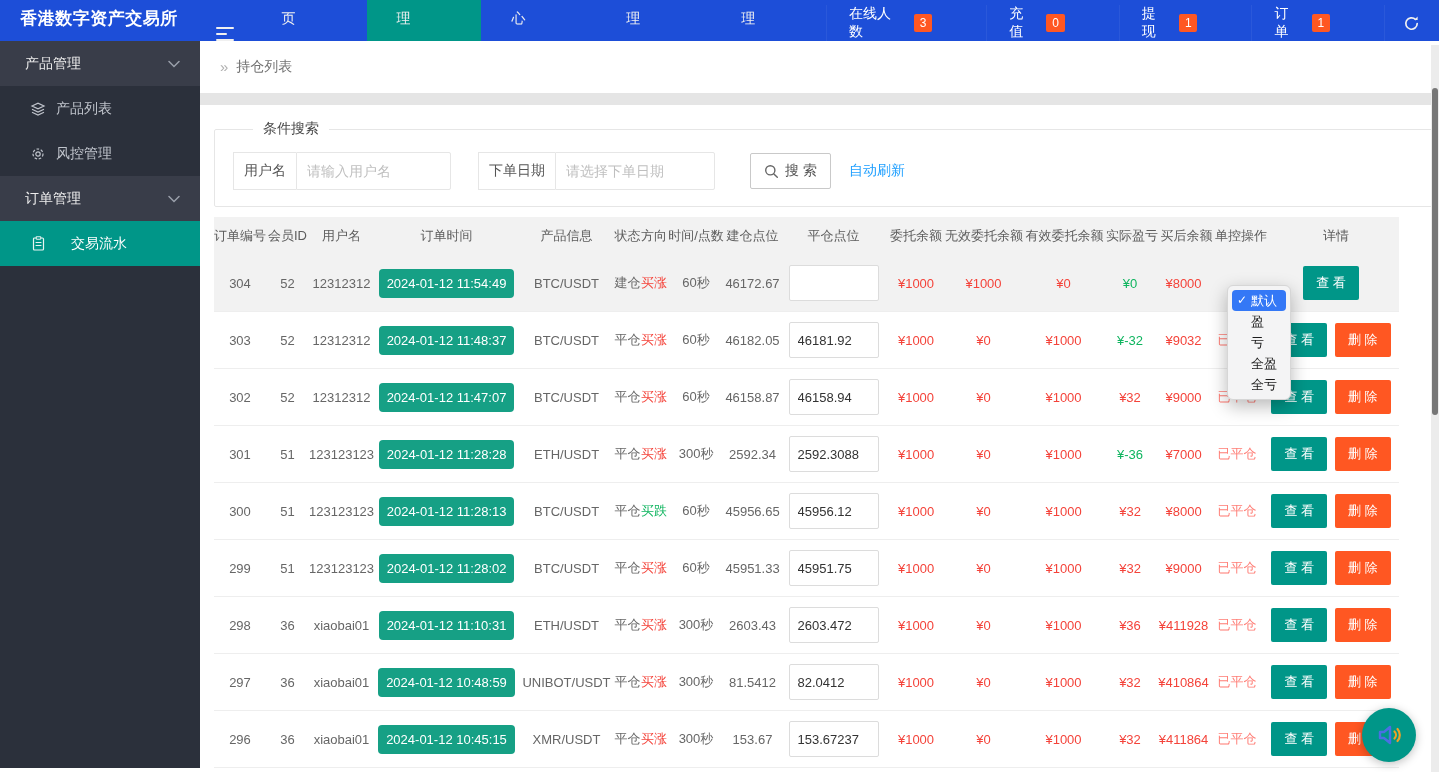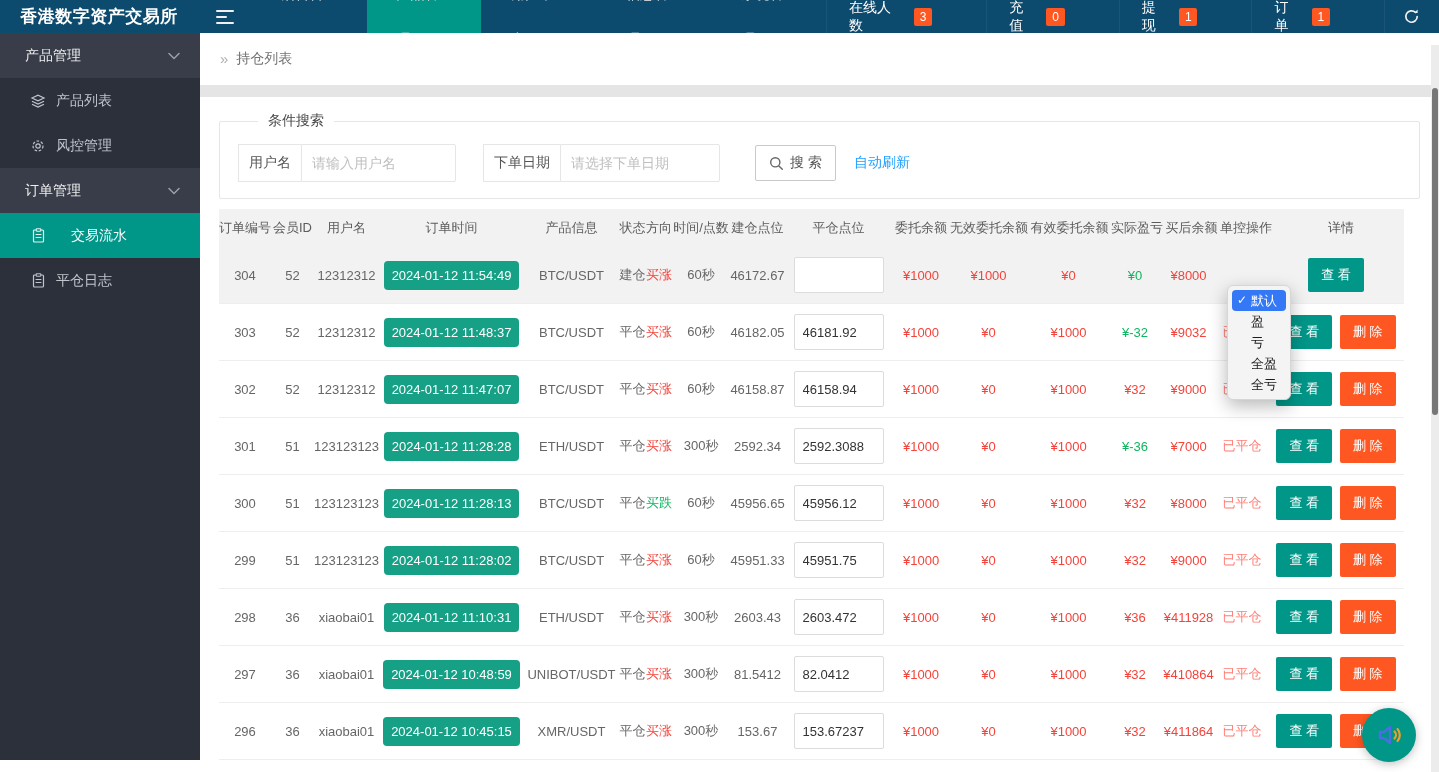--- a/index.html
+++ b/index.html
@@ -1,21 +1,21 @@
 <!DOCTYPE html>
 <html><head>
 <meta charset="utf-8">
 <style>
   * { margin:0; padding:0; box-sizing:border-box; }
   html,body { width:1439px; height:772px; overflow:hidden; }
   body { font-family:"Liberation Sans","DejaVu Sans",sans-serif; background:#fff; }
   .page { position:relative; width:1439px; height:772px; overflow:hidden; }
 
   
-  .topbar { display:flex; align-items:center; height:33px; background:#0c4a6e; color:#fff; }
+  .topbar { display:flex; align-items:flex-end; height:41px; background:#1d4ed8; color:#fff; }
   .logo { width:200px; line-height:45px; text-align:center; font-size:17px; font-weight:bold; letter-spacing:.5px; color:#fff; }
   .hamburger { width:54px; display:flex; align-items:center; justify-content:center; cursor:pointer; }
   .hamburger .bars { width:18px; display:flex; flex-direction:column; gap:4px; }
   .hamburger i { display:block; height:2px; background:#f0f0f0; border-radius:1px; }
   .hamburger i.b1 { width:18px; } .hamburger i.b2 { width:11px; } .hamburger i.b3 { width:18px; }
   .topnav { display:flex; align-items:stretch; }
   .topnav-item { line-height:45px; padding:0 30px; font-size:14px; color:#f0f0f0; cursor:pointer; text-decoration:none; }
   .topnav-item.active { background:#009688; }
   .topbar-right { margin-left:auto; display:flex; align-items:stretch;gap:32px; }
   .status-item { display:flex; align-items:center; padding:0 22px; font-size:14px; border-left:1px solid rgba(255,255,255,.06); cursor:pointer; }
@@ -29,21 +29,21 @@
   .side-group-title { height:45px; display:flex; align-items:center; padding-left:25px; background:#393D49; color:#ededed; font-size:14px; position:relative; cursor:pointer; }
   .side-group-title svg { position:absolute; right:20px; }
   .side-item { height:45px; display:flex; align-items:center; gap:10px; padding-left:30px; color:#c0c4cc; font-size:14px; background:#2B303B; cursor:pointer; }
   .side-item.active { background:#009688; color:#fff;gap:25px; }
   .side-item .s-icon { width:16px; height:16px; display:inline-flex; align-items:center; justify-content:center; }
 
   .main { flex:1; background:#fff; display:flex; flex-direction:column; min-width:0; }
   .breadcrumb-bar { height:55px; display:flex; align-items:center; gap:8px; padding-left:20px; font-size:14px; color:#737373; }
   .crumb-icon { color:#b0b0b0; font-size:15px; }
   .gray-strip { height:13px; background:#e5e5e5; }
-  .content { padding:0 19px; }
+  .content { padding:0 4px;margin-left:10px; }
 
   
   fieldset.search-fieldset { margin-top:15px; border:1px solid #e6e6e6; border-radius:2px; padding:8px 18px 16px; }
   fieldset legend { margin-left:20px; padding:0 10px; font-size:14px; color:#484848; }
   .form-row { display:flex; align-items:center; margin-top:6px; }
   .input-group { display:flex; margin-right:27px; }
   .ig-label { display:flex; align-items:center; height:38px; border:1px solid #e6e6e6; border-right:none; background:#fff; padding:0 10px; font-size:14px; color:#555; white-space:nowrap; }
   .ig-input { height:38px; width:155px; border:1px solid #e6e6e6; padding:0 10px; font-size:14px; color:#333; outline:none; border-radius:0 2px 2px 0; }
   .ig-input.date { width:160px; }
   .ig-input::placeholder { color:#bfbfbf; }
@@ -172,30 +172,20 @@
       </div>
       <div class="side-item active">
         <span class="s-icon">
           <svg width="15" height="15" viewBox="0 0 15 15">
               <rect x="2.5" y="2" width="10" height="12" rx="1" fill="none" stroke="#e8f4f1" stroke-width="1.2"></rect>
               <rect x="5.2" y="0.8" width="4.6" height="2.4" rx="0.6" fill="#009688" stroke="#e8f4f1" stroke-width="1.1"></rect>
               <path d="M5 6.5h5M5 9.5h5" stroke="#e8f4f1" stroke-width="1.1" stroke-linecap="round"></path>
             </svg>
         </span>
         <span>交易流水</span>
-      </div>
-      <div class="side-item">
-        <span class="s-icon">
-          <svg width="15" height="15" viewBox="0 0 15 15">
-              <rect x="2.5" y="2" width="10" height="12" rx="1" fill="none" stroke="#c0c4cc" stroke-width="1.2"></rect>
-              <rect x="5.2" y="0.8" width="4.6" height="2.4" rx="0.6" fill="#2B303B" stroke="#c0c4cc" stroke-width="1.1"></rect>
-              <path d="M5 6.5h5M5 9.5h5" stroke="#c0c4cc" stroke-width="1.1" stroke-linecap="round"></path>
-            </svg>
-        </span>
-        <span>平仓日志</span>
       </div>
     </aside>
 
     <main class="main">
       <div class="breadcrumb-bar">
         <span class="crumb-icon">»</span>
         <span>持仓列表</span>
       </div>
       <div class="gray-strip"></div>
       <div class="content">

